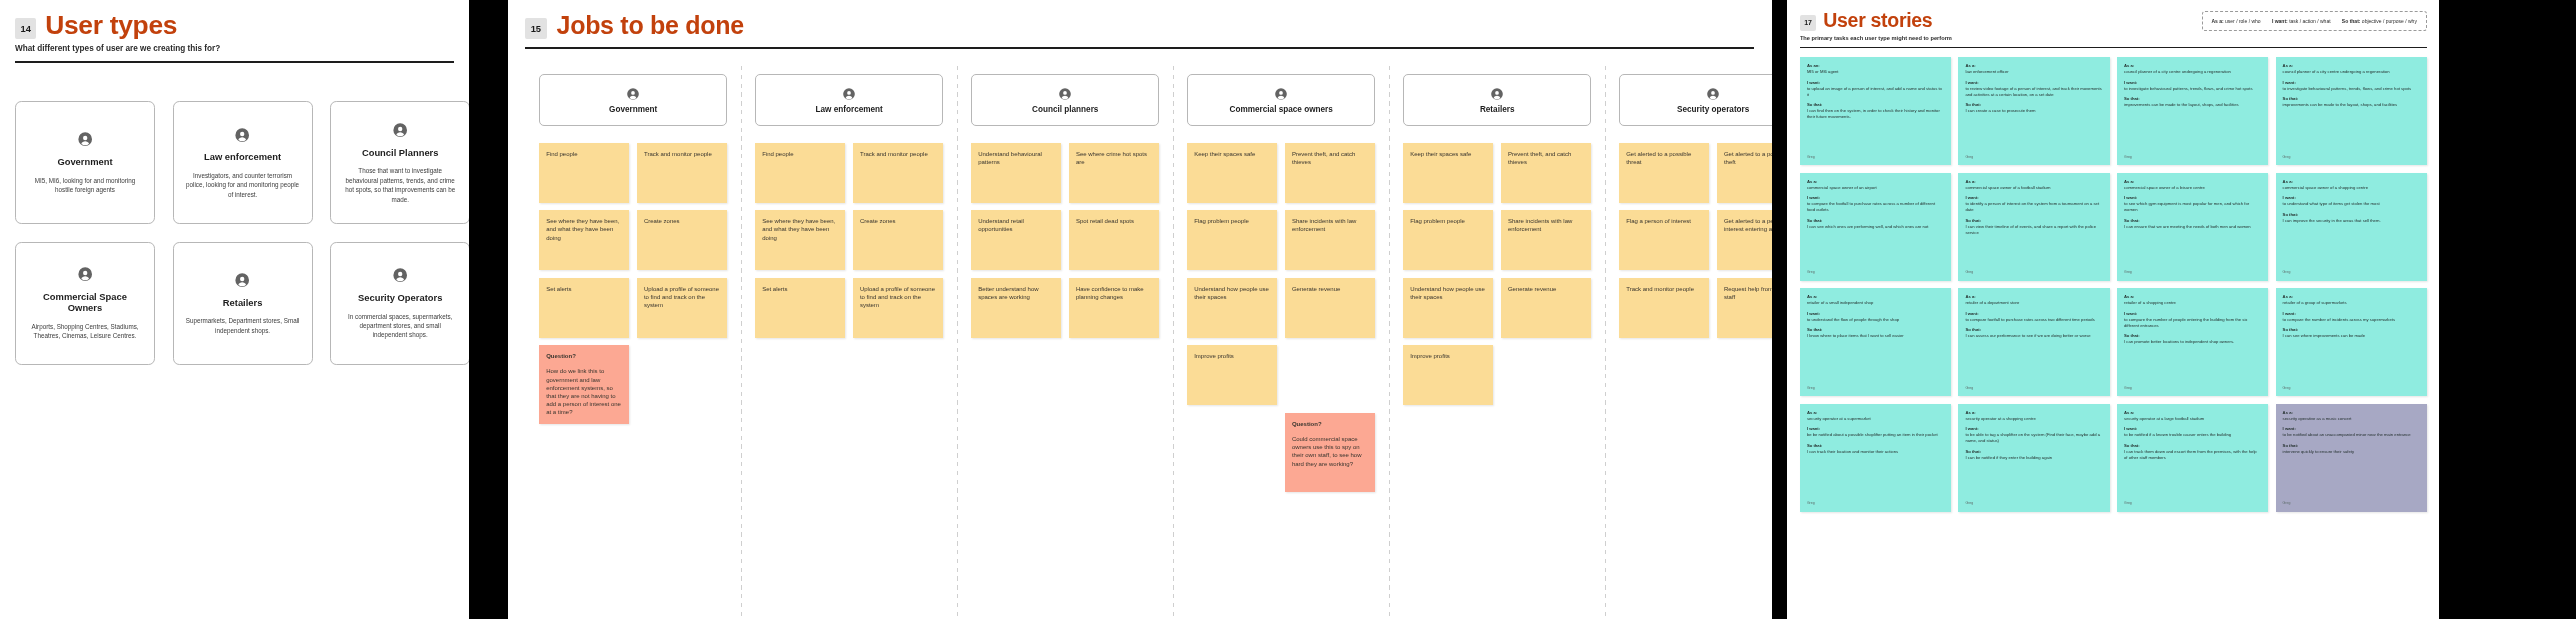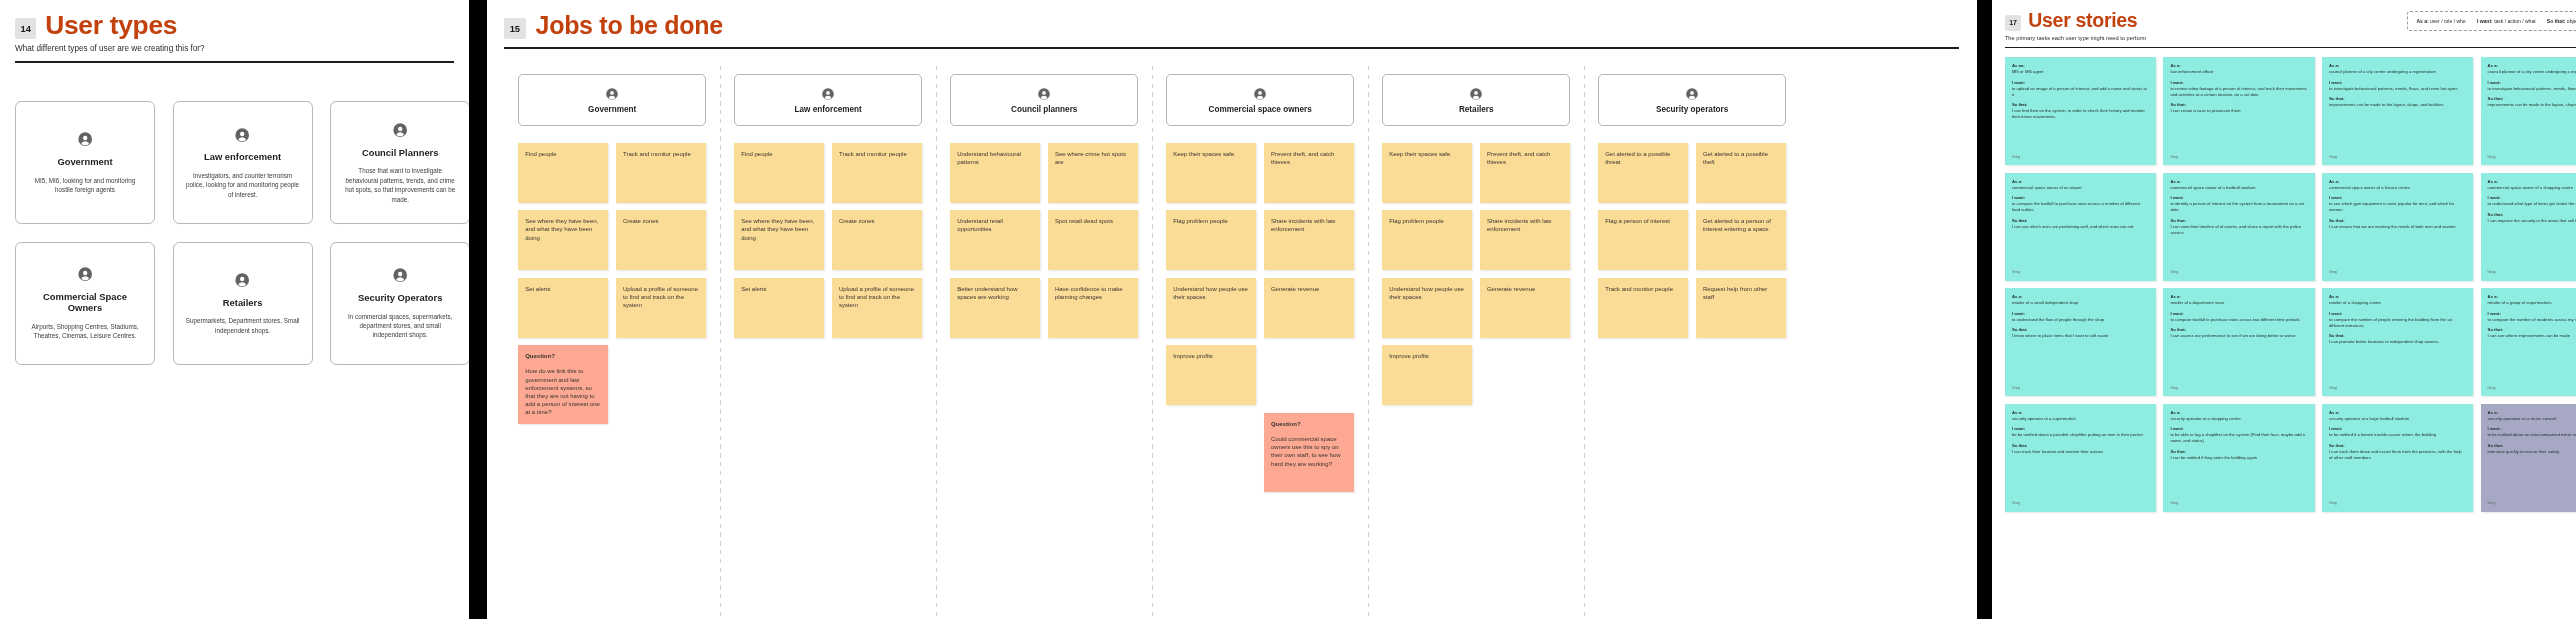--- a/index.html
+++ b/index.html
@@ -29,21 +29,21 @@
     color: #1a1a1a;
     font-weight: 700;
     border-radius: 1.9px;
     display: flex; align-items: center; justify-content: center;
   }
   .sheet-title {
     font-weight: 700;
     color: #c2410c;
     letter-spacing: -0.3px;
   }
-  .sheet-sub { color: #2b2b2b; }
+  .sheet-sub { color: #2b2b2b; font-weight: bold; }
   .rule { background: #1d1d1d; width: 100%; }
 
   
   #panel-user-types { width: 469px; }
   #panel-user-types .sheet-header { padding: 11.3px 15px 0 15px; }
   #panel-user-types .num-chip { width: 21.4px; height: 21.4px; font-size: 9.4px; margin-right: 8.8px; }
   #panel-user-types .sheet-title { font-size: 26.4px; line-height: 28px; }
   #panel-user-types .sheet-sub { font-size: 8.2px; margin-top: 5px; }
   #panel-user-types .rule { height: 1.9px; margin-top: 8.2px; }
 
@@ -61,21 +61,21 @@
     display: flex; flex-direction: column;
     align-items: center; justify-content: center;
     text-align: center;
     padding: 6.3px 11.3px;
   }
   .avatar-icon { color: #636363; margin-bottom: 6.3px; }
   .type-name { font-size: 9.4px; font-weight: 700; color: #1d1d1d; margin-bottom: 8.8px; }
   .type-desc { font-size: 6.3px; line-height: 9.4px; color: #3b3b3b; }
 
   
-  #panel-jobs { width: 1490px; }
+  #panel-jobs { width: 1264px; margin-left: 21px; }
   #panel-jobs .sheet-header { padding: 11.3px 17.6px 0 17.6px; }
   #panel-jobs .num-chip { width: 21.4px; height: 21.4px; font-size: 9.4px; margin-right: 10px; }
   #panel-jobs .sheet-title { font-size: 25px; line-height: 28px; }
   #panel-jobs .sheet-sub { font-size: 8.2px; margin-top: 5px; }
   #panel-jobs .rule { height: 1.9px; margin-top: 8.2px; }
 
   .jobs-cols {
     display: flex;
     padding: 25px 17.6px 0 17.6px;
     align-items: flex-start;

